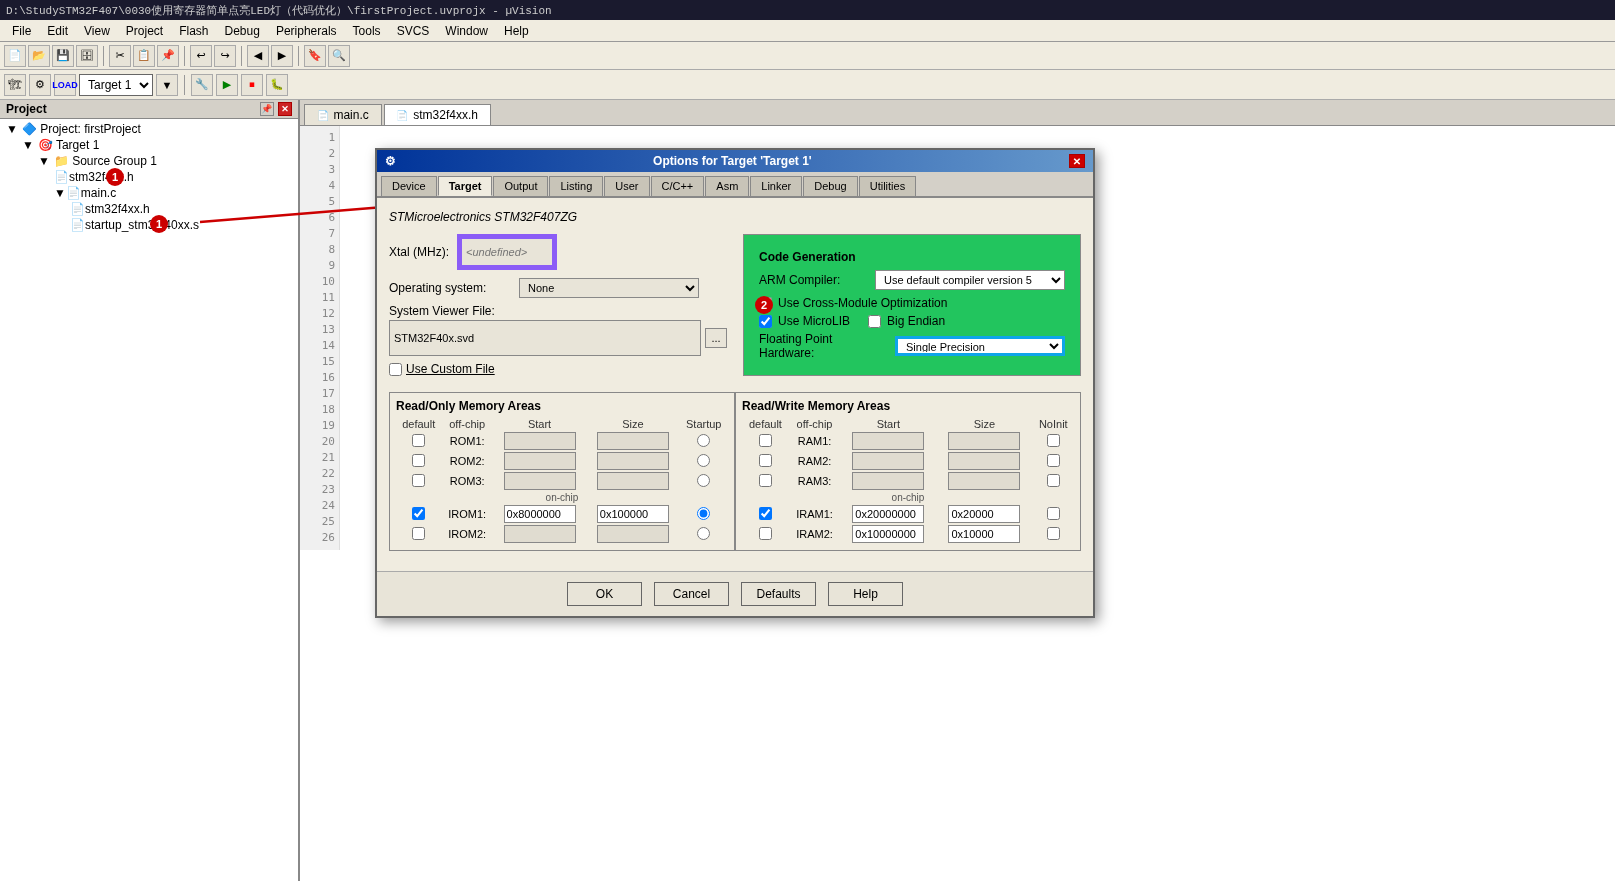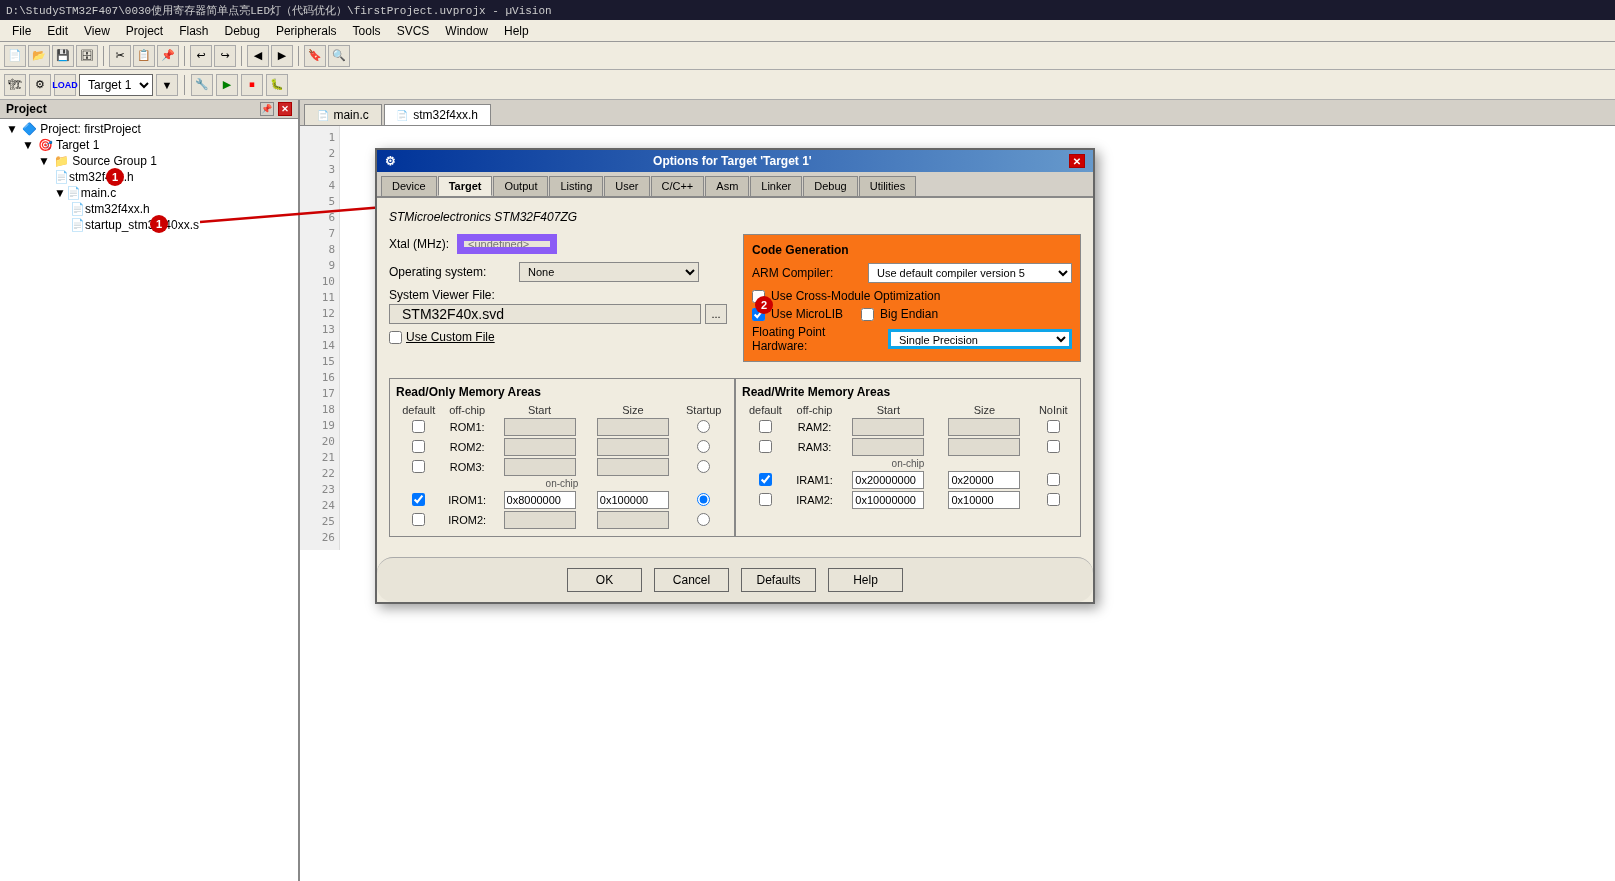--- a/index.html
+++ b/index.html
@@ -245,26 +245,27 @@
       margin-bottom: 10px;
       font-style: italic;
     }
     .xtal-row {
       display: flex;
       align-items: center;
       margin-bottom: 8px;
       gap: 8px;
     }
     .xtal-input {
-      border: 7px solid #8b5cf6;
+      border: 5px solid #8b5cf6;
       background: white;
       padding: 1px 4px;
       width: 100px;
-      height: 20px;
-      font-size: 11px;
+      height: 36px;
+      font-size: 11px;
+      font-style: italic;
     }
 
     
     .os-row {
       display: flex;
       align-items: center;
       margin-bottom: 6px;
     }
     .os-label { width: 130px; }
     .os-select {
@@ -284,43 +285,43 @@
     }
     .sysviewer-label { margin-bottom: 2px; }
     .sysviewer-input-row {
       display: flex;
       align-items: center;
       gap: 4px;
     }
     .sysviewer-input {
       border: 1px solid #888;
       background: #e8e4d8;
-      padding: 1px 12px;
+      padding: 1px 4px;
       flex: 1;
-      height: 20px;
-      font-size: 14px;
+      height: 36px;
+      font-size: 11px;
     }
     .browse-btn {
       width: 22px; height: 20px;
       border: 1px solid #888;
       background: #e8e4d8;
       cursor: pointer;
       font-size: 11px;
       display: flex; align-items: center; justify-content: center;
     }
     .custom-file-row {
       display: flex; align-items: center; gap: 4px;
       margin-bottom: 8px;
     }
 
     
     .code-gen-box {
       border: 1px solid #888;
-      background: #f97316;
-      padding: 8px;
+      background: #22c55e;
+      padding: 15px;
       margin-bottom: 8px;
     }
     .code-gen-title {
       font-weight: bold;
       margin-bottom: 6px;
     }
     .compiler-row {
       display: flex;
       align-items: center;
       margin-bottom: 6px;
@@ -403,21 +404,20 @@
     }
 
     
     #dialog-buttons {
       display: flex;
       justify-content: center;
       gap: 12px;
       padding: 10px;
       border-top: 1px solid #aaa;
       background: #e8e4d8;
-      border-radius: 16px;
     }
     .dlg-btn {
       width: 75px;
       height: 24px;
       border: 1px solid #666;
       background: #e8e4d8;
       cursor: pointer;
       font-size: 12px;
     }
 
@@ -714,20 +714,27 @@
                 <th>default</th>
                 <th>off-chip</th>
                 <th>Start</th>
                 <th>Size</th>
                 <th>NoInit</th>
               </tr>
             </thead>
             <tbody>
               <tr>
                 <td><input type="checkbox" style=""></td>
+                <td><span>RAM1:</span></td>
+                <td><input type="text" class="mem-input empty" value="" style=""></td>
+                <td><input type="text" class="mem-input empty" value="" style=""></td>
+                <td><input type="checkbox" style=""></td>
+              </tr>
+              <tr>
+                <td><input type="checkbox" style=""></td>
                 <td><span>RAM2:</span></td>
                 <td><input type="text" class="mem-input empty" value="" style=""></td>
                 <td><input type="text" class="mem-input empty" value="" style=""></td>
                 <td><input type="checkbox" style=""></td>
               </tr>
               <tr>
                 <td><input type="checkbox" style=""></td>
                 <td><span>RAM3:</span></td>
                 <td><input type="text" class="mem-input empty" value="" style=""></td>
                 <td><input type="text" class="mem-input empty" value="" style=""></td>

